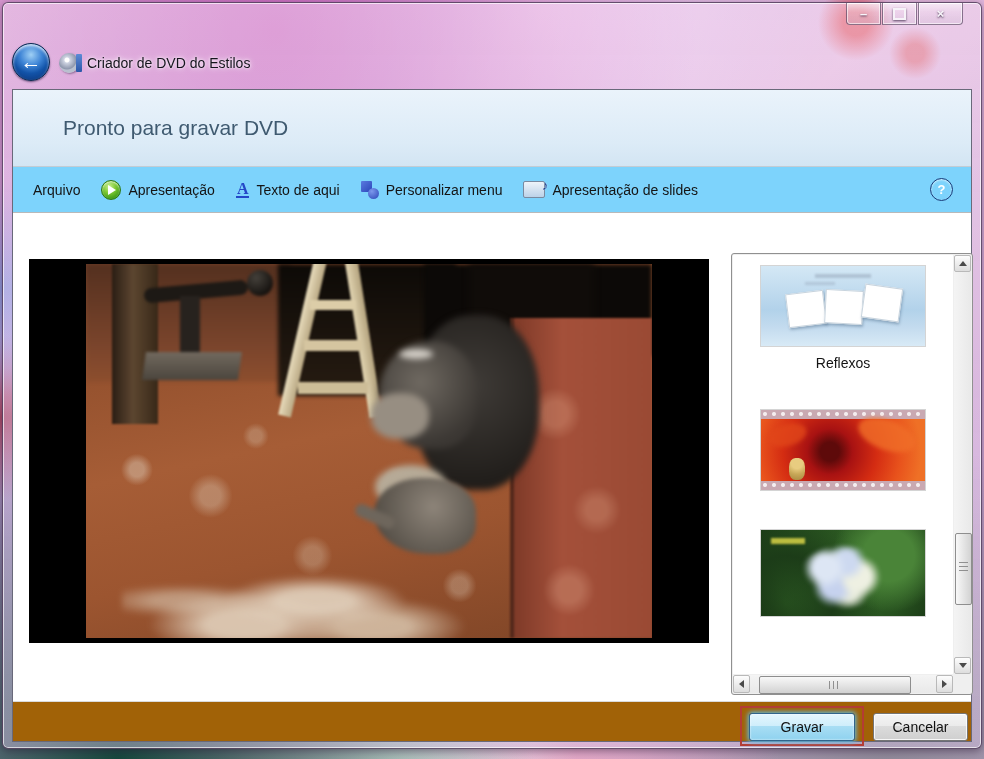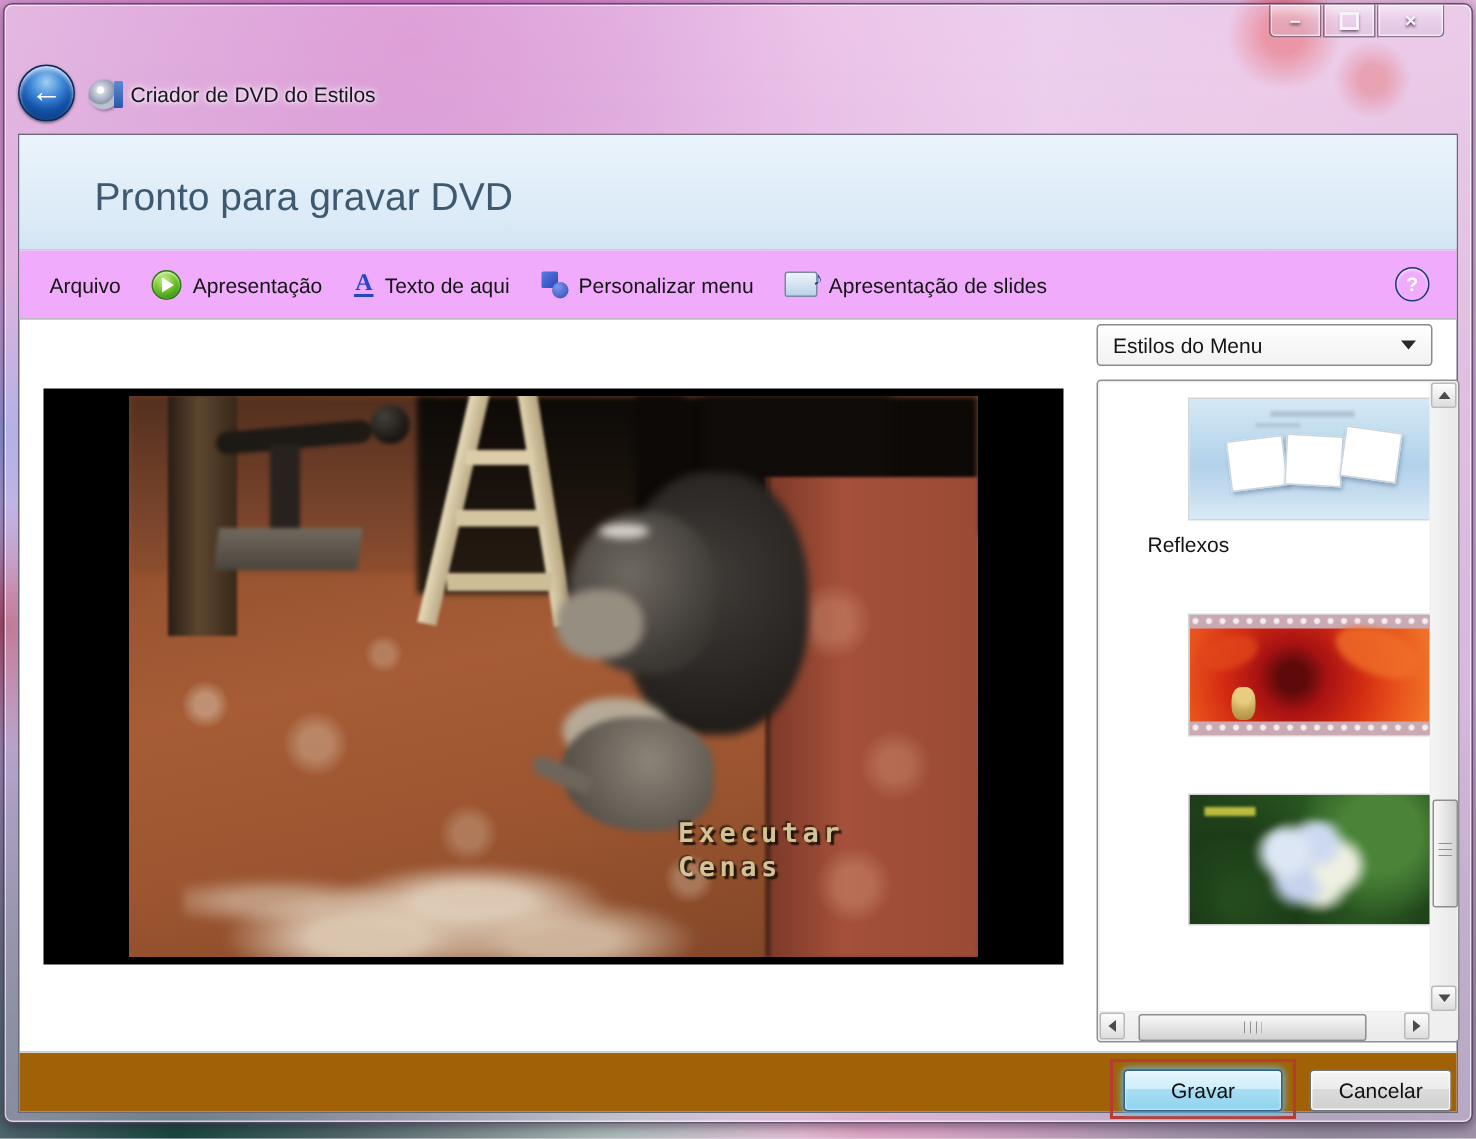--- a/index.html
+++ b/index.html
@@ -43,22 +43,22 @@
   .app-icon::after{content:"";position:absolute;right:-3px;top:1px;width:6px;height:18px;
     background:linear-gradient(180deg,#5d8bd6,#2a56a8);border-radius:1px;}
   .window-title{position:absolute;left:84px;top:52px;font-size:14px;color:#15151d;
     text-shadow:0 0 6px rgba(255,255,255,.95),0 0 3px rgba(255,255,255,.9);}
   
   .content{position:absolute;left:9px;right:9px;top:86px;bottom:6px;background:#fff;
     border:1px solid #69697a;}
   .header{position:absolute;left:0;top:0;right:0;height:76px;
     background:linear-gradient(180deg,#eaf3fb 0%,var(--header-bg,#dcebf7) 70%,#d3e5f3 100%);
     border-bottom:1px solid #c3ccd4;}
-  .header-title{position:absolute;left:50px;top:26px;font-size:26px;color:#3f5a70;}
-  .menubar{position:absolute;left:0;top:77px;right:0;height:45px;background:#f0abfc;
+  .header-title{position:absolute;left:50px;top:26px;font-size:21px;color:#3f5a70;}
+  .menubar{position:absolute;left:0;top:77px;right:0;height:45px;background:#7dd3fc;
     border-bottom:1px solid #b9b9b9;display:flex;align-items:center;padding-left:20px;gap:21px;}
   .menu-item{display:flex;align-items:center;gap:7px;font-size:14px;color:#141414;cursor:default;}
   .play-icon{width:18px;height:18px;border-radius:50%;
     background:radial-gradient(circle at 40% 30%,#c8ef8e 0%,#7cc832 40%,#3d9b16 75%,#2c7a10 100%);
     border:1px solid #2e7a12;position:relative;box-shadow:inset 0 1px 2px rgba(255,255,255,.8);}
   .play-icon::after{content:"";position:absolute;left:6px;top:4px;border-left:8px solid #fff;
     border-top:5px solid transparent;border-bottom:5px solid transparent;}
   .text-icon{font-family:"Liberation Serif",serif;font-weight:bold;color:#2447c8;font-size:16px;
     border-bottom:2px solid #2447c8;line-height:14px;padding:0 1px;}
   .customize-icon{position:relative;width:18px;height:18px;}
@@ -136,21 +136,21 @@
   .ph-menu span{position:static;display:block;}
   
   .dropdown{position:absolute;left:718px;top:126px;width:224px;height:28px;border:1px solid #8a8a8a;
     border-radius:3px;background:linear-gradient(180deg,#fefefe,#f2f2f2);display:flex;align-items:center;
     padding:0 10px;font-size:14px;color:#141414;cursor:default;box-sizing:border-box;}
   .dropdown .arrow{margin-left:auto;width:0;height:0;border-left:5px solid transparent;
     border-right:5px solid transparent;border-top:6px solid #2a2a2a;}
   .styles-box{position:absolute;left:718px;top:163px;width:240px;height:440px;border:1px solid #909090;
     border-radius:3px;background:#efefef;}
   .styles-list{position:absolute;left:1px;top:1px;width:220px;height:419px;background:#fff;overflow:hidden;}
-  .style-item{width:100%;padding-top:10px;text-align:left;cursor:default;margin-left:32px;}
+  .style-item{width:100%;padding-top:10px;text-align:center;cursor:default;}
   .style-item + .style-item{margin-top:28px;}
   .thumb{width:166px;height:82px;margin:0 auto;position:relative;border:1px solid #d4d4d4;
     box-sizing:border-box;overflow:hidden;}
   .style-label{margin-top:8px;font-size:14px;color:#141414;}
   
   .thumb-reflexos{background:linear-gradient(180deg,#d4e8f5 0%,#b2d2ea 55%,#c2daee 75%,#d8eaf6 100%);}
   .thumb-reflexos .faint{position:absolute;left:54px;top:8px;width:56px;height:4px;background:rgba(140,155,175,.45);filter:blur(1px);}
   .thumb-reflexos .faint2{position:absolute;left:44px;top:16px;width:30px;height:3px;background:rgba(140,155,175,.35);filter:blur(1px);}
   .mini-photo{position:absolute;width:38px;height:34px;background:#fff;border:1px solid #c8d4de;
     box-shadow:1px 2px 3px rgba(60,90,120,.4);padding:2px;box-sizing:border-box;}
@@ -305,31 +305,23 @@
           <div class="body"></div>
             <div class="head"></div>
             <div class="brow"></div>
           <div class="beard"></div>
             <div class="paw"></div>
         </div>
         <div class="ph-kitten">
           <div class="tail"></div>
         </div>
         <div class="ph-debris"></div>
-        <div class="ph-menu">
-          <span>Executar</span>
-          <span>Cenas</span>
-        </div>
-      </div>
-    </div>
-
-    <div class="dropdown">
-      <span>Estilos do Menu</span>
-      <span class="arrow"></span>
-    </div>
+      </div>
+    </div>
+
 
     <div class="styles-box">
       <div class="styles-list">
 
         <div class="style-item">
           <div class="thumb thumb-reflexos">
             <span class="faint"></span>
               <span class="faint2"></span>
             <span class="mini-photo mp1"><span class="img"></span></span>
             <span class="mini-photo mp2"><span class="img"></span></span>

